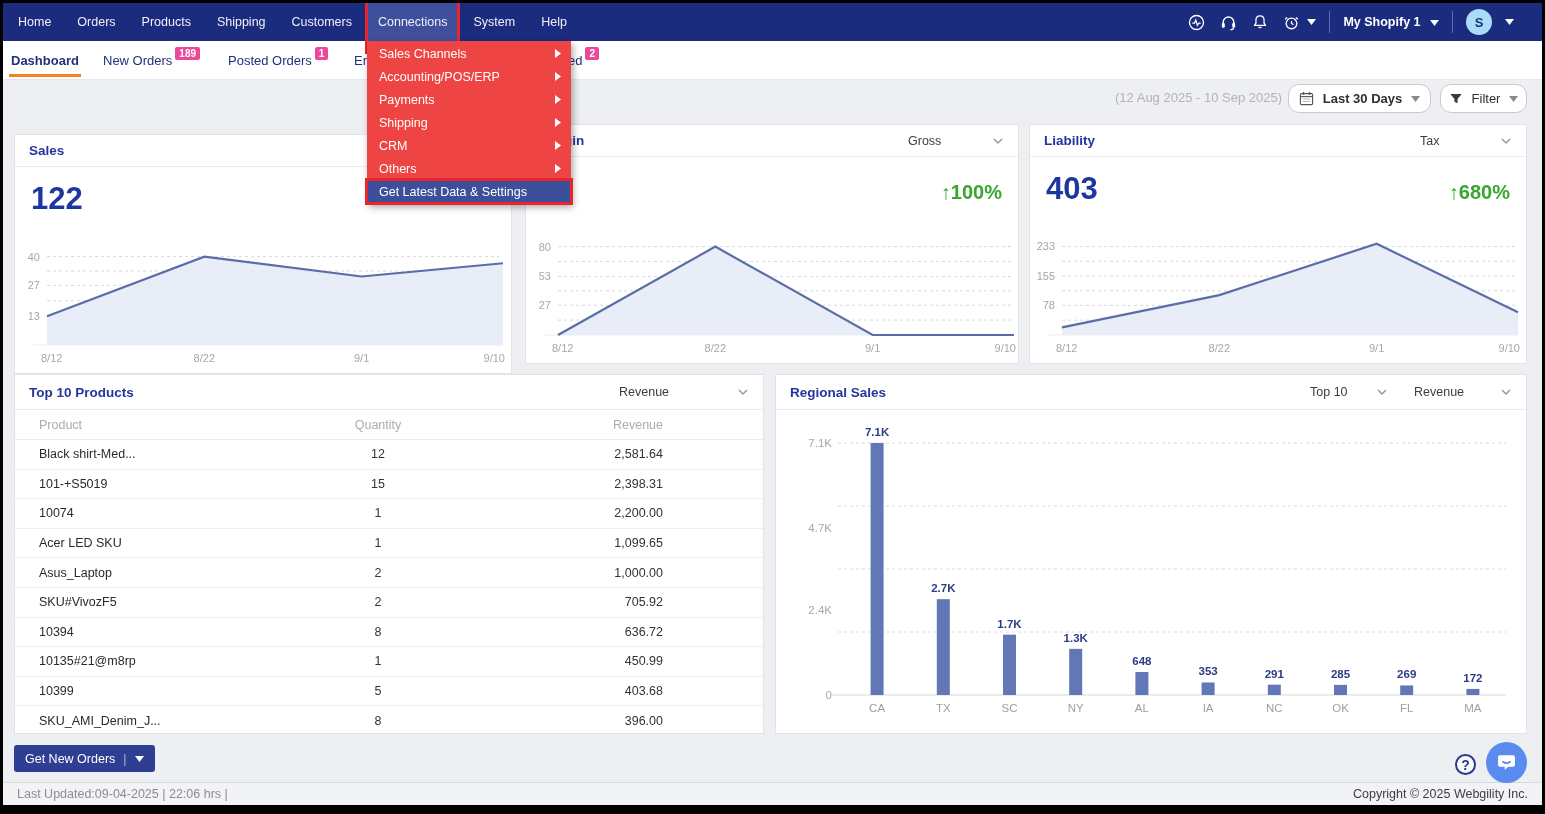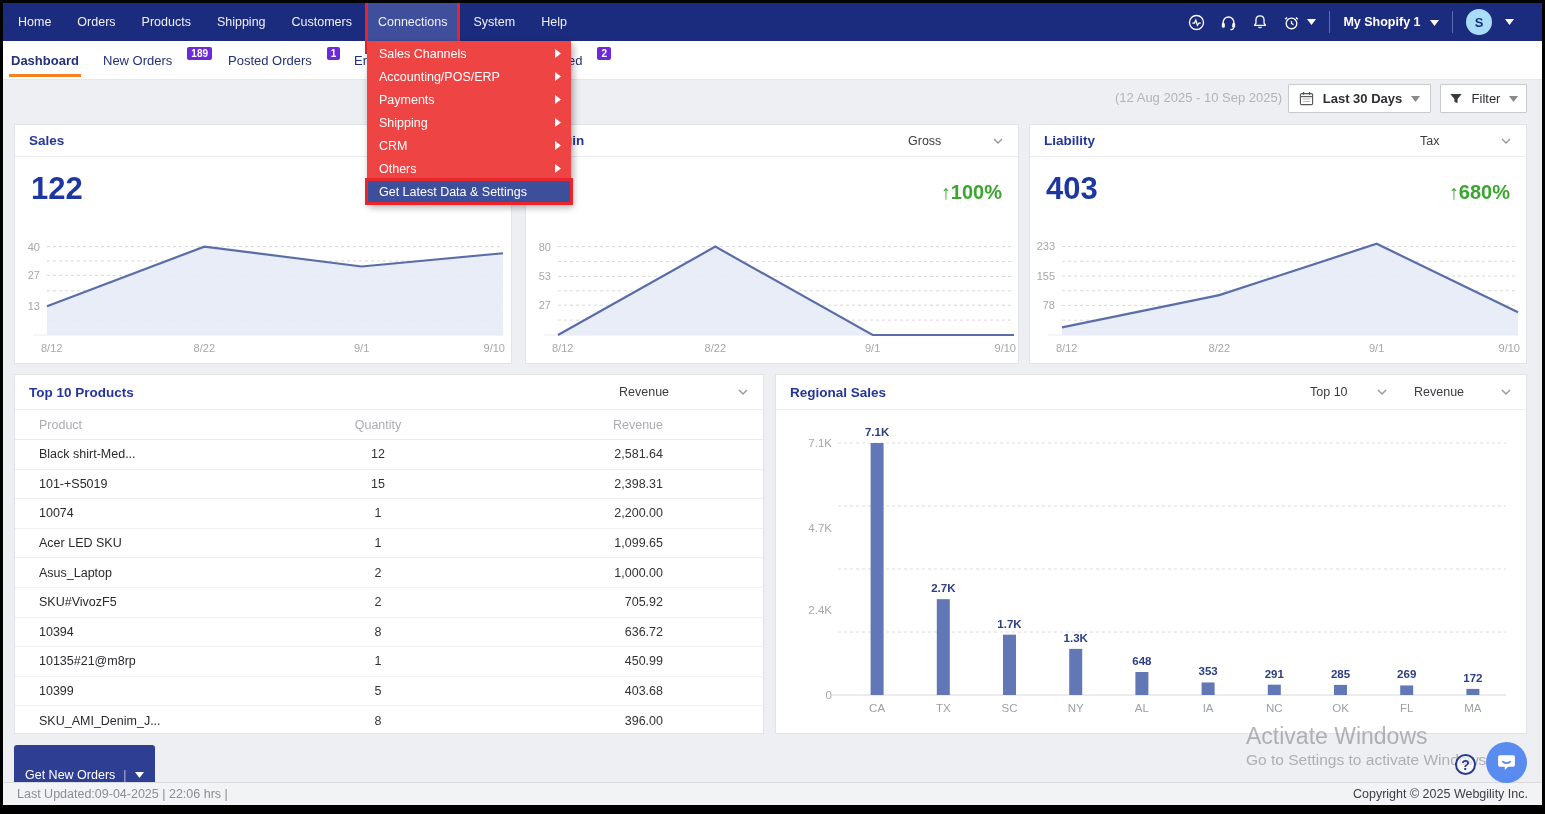--- a/index.html
+++ b/index.html
@@ -15,33 +15,33 @@
   .nav-icon{display:flex;align-items:center;cursor:pointer}
   .nav-divider{width:1px;height:22px;background:#5c6bb4}
   .account{color:#fff;font-size:12.5px;font-weight:600;white-space:nowrap}
   .avatar{width:26px;height:26px;border-radius:50%;background:#a9dcf7;color:#17307e;font-weight:bold;font-size:13px;display:flex;align-items:center;justify-content:center}
 
   
   .tabbar{position:absolute;top:38px;left:0;right:0;height:38px;background:#fff;border-bottom:1px solid #e7e7ea;z-index:10}
   .tab{position:absolute;top:0;height:38px;display:flex;align-items:center;font-size:13px;color:#23307d;cursor:pointer;white-space:nowrap}
   .tab.active{font-weight:bold}
   .tab.active::after{content:"";position:absolute;left:-2px;right:-2px;bottom:2px;height:3px;background:#f58220}
-  .tab-badge{background:#6d28d9;color:#fff;font-size:10px;font-weight:bold;padding:1px 4px;border-radius:2px;margin-left:15px;transform:translateY(-7px)}
+  .tab-badge{background:#ec4899;color:#fff;font-size:10px;font-weight:bold;padding:1px 4px;border-radius:2px;margin-left:3px;transform:translateY(-7px)}
 
   
   .menu{position:absolute;left:364px;top:38px;width:204px;background:#ef4444;z-index:60;box-shadow:2px 3px 7px rgba(0,0,0,.35);padding:1px 0}
   .menu-item{height:23px;display:flex;align-items:center;justify-content:space-between;color:#fff;font-size:12.5px;padding:0 10px 0 12px;cursor:pointer}
   .menu-item.hl{background:#3d4e9a;outline:3px solid #e9252b;outline-offset:-1px}
 
   
   .banner{position:absolute;left:18px;top:81px;height:28px;display:flex;align-items:stretch;border:1px solid #f5a15c;background:#fff;z-index:5}
   .banner-badge{background:#f58220;color:#fff;font-weight:bold;font-size:12.5px;display:flex;align-items:center;padding:0 12px}
   .banner-text{color:#2c3f9e;font-weight:bold;font-size:13.5px;display:flex;align-items:center;padding:0 14px;cursor:pointer}
   .daterange{position:absolute;top:81px;right:260px;height:28px;line-height:28px;color:#b3b3b8;font-size:13px}
-  .btn{position:absolute;top:81px;height:29px;background:#fff;border:1px solid #c9cacd;border-radius:1px;display:flex;align-items:center;justify-content:center;gap:9px;font-size:13px;color:#2e2e33;cursor:pointer;box-sizing:border-box}
+  .btn{position:absolute;top:81px;height:29px;background:#fff;border:1px solid #c9cacd;border-radius:11px;display:flex;align-items:center;justify-content:center;gap:9px;font-size:13px;color:#2e2e33;cursor:pointer;box-sizing:border-box}
   #btnPeriod{left:1285px;width:143px;font-weight:bold}
   #btnFilter{left:1437px;width:87px}
 
   
   .card{position:absolute;background:#fff;border:1px solid #e2e3e7;box-sizing:border-box}
   .card-head{height:31px;display:flex;align-items:center;justify-content:space-between;border-bottom:1px solid #ececef;padding:0 14px}
   .card-head.tall{height:34px}
   .card-title{color:#24359c;font-weight:bold;font-size:13.5px}
   .selector{display:flex;align-items:center;justify-content:space-between;color:#3c3c40;font-size:12.5px;cursor:pointer}
   .kpi-card{height:240px}
@@ -51,21 +51,21 @@
   .kpi-chart{position:absolute;left:4px;bottom:4px;width:490px;height:126px}
 
   
   .tbl-head,.tbl-row{display:grid;grid-template-columns:1fr 150px 210px 100px;align-items:center;padding-left:24px}
   .tbl-head{height:29px;color:#abacb1;font-size:12.5px;border-bottom:1px solid #ececef}
   .tbl-row{height:29.6px;border-bottom:1px solid #f0f0f2;font-size:12.5px;color:#2a2a2e;box-sizing:border-box}
   .cell-c{text-align:center;color:#333}
   .cell-r{text-align:right;color:#333}
 
   
-  .gno{position:absolute;left:11px;top:742px;height:27px;background:#2e3e92;border-radius:3px;color:#fff;display:flex;align-items:center;gap:8px;padding:16px 11px;font-size:12.5px;cursor:pointer;z-index:5}
+  .gno{position:absolute;left:11px;top:742px;height:27px;background:#2e3e92;border-radius:3px;color:#fff;display:flex;align-items:center;gap:8px;padding:0 11px;font-size:12.5px;cursor:pointer;z-index:5}
   .gno .sep{color:#aab4e6}
   .footer{position:absolute;left:0;right:0;top:779px;height:22px;background:#f2f3f5;border-top:1px solid #d9dadd;display:flex;justify-content:space-between;align-items:center;padding:0 14px;font-size:12.5px;z-index:25}
   .footer-left{color:#8d8d92}
   .footer-right{color:#3e3e43}
   .watermark{position:absolute;left:1243px;top:718px;z-index:20;color:rgba(120,122,128,.55);pointer-events:none}
   .wm1{font-size:23px;line-height:30px}
   .wm2{font-size:15.5px}
   .help-badge{position:absolute;left:1452px;top:751px;width:21px;height:21px;border:2px solid #2b3a8c;border-radius:50%;color:#2b3a8c;font-weight:bold;font-size:14px;display:flex;align-items:center;justify-content:center;background:rgba(255,255,255,.6);z-index:26;cursor:pointer;box-sizing:border-box}
   .chat-btn{position:absolute;left:1483px;top:739px;width:41px;height:41px;border-radius:50%;background:#5a8cf0;display:flex;align-items:center;justify-content:center;z-index:26;cursor:pointer}
 </style>
@@ -171,21 +171,21 @@
   <div class="btn" id="btnFilter">
     <svg viewBox="0 0 16 16" width="14" height="14">
         <path d="M1.5 2.2 h13 L9.8 7.9 V12.8 L6.2 11 V7.9 Z" fill="#3a3a3e"></path>
       </svg>
     <span>Filter</span>
     <svg width="9" height="6">
         <polygon points="0,0 9,0 4.5,6" fill="#8a8a8e"></polygon>
       </svg>
   </div>
 
-  <div class="card kpi-card" style="left:11px;top:121px;width:498px">
+  <div class="card kpi-card" style="left:11px;top:131px;width:498px">
     <div class="card-head">
       <span class="card-title">Sales</span>
     </div>
     <div class="kpi-row">
       <span class="kpi-value">122</span>
       <span class="kpi-delta"><span></span><span></span></span>
     </div>
     <div class="kpi-chart" id="kpiChart0"><svg viewBox="0 0 490 126" width="490" height="126">
           <line x1="28" x2="484" y1="13.627906976744185" y2="13.627906976744185" stroke="#d9d9de" stroke-width="1" stroke-dasharray="3,3"></line>
           <line x1="28" x2="484" y1="42.348837209302324" y2="42.348837209302324" stroke="#d9d9de" stroke-width="1" stroke-dasharray="3,3"></line>
@@ -416,24 +416,20 @@
   </div>
 
   <div class="gno">
     <span>Get New Orders</span>
     <span class="sep">|</span>
     <svg width="9" height="6">
         <polygon points="0,0 9,0 4.5,6" fill="#fff"></polygon>
       </svg>
   </div>
 
-  <div class="watermark">
-    <div class="wm1">Activate Windows</div>
-    <div class="wm2">Go to Settings to activate Windows</div>
-  </div>
 
   <div class="help-badge">?</div>
   <div class="chat-btn">
     <svg viewBox="0 0 24 24" width="23" height="23">
         <path d="M5 4.5 h14 a1.8 1.8 0 0 1 1.8 1.8 v8.4 a1.8 1.8 0 0 1 -1.8 1.8 h-5.4 l-3.4 3.2 v-3.2 H5 a1.8 1.8 0 0 1 -1.8 -1.8 V6.3 A1.8 1.8 0 0 1 5 4.5 z" fill="#fff"></path>
         <path d="M8.2 11.2 q3.8 2.8 7.6 0" stroke="#5a8cf0" stroke-width="1.7" fill="none" stroke-linecap="round"></path>
       </svg>
   </div>
 
   <div class="footer">

